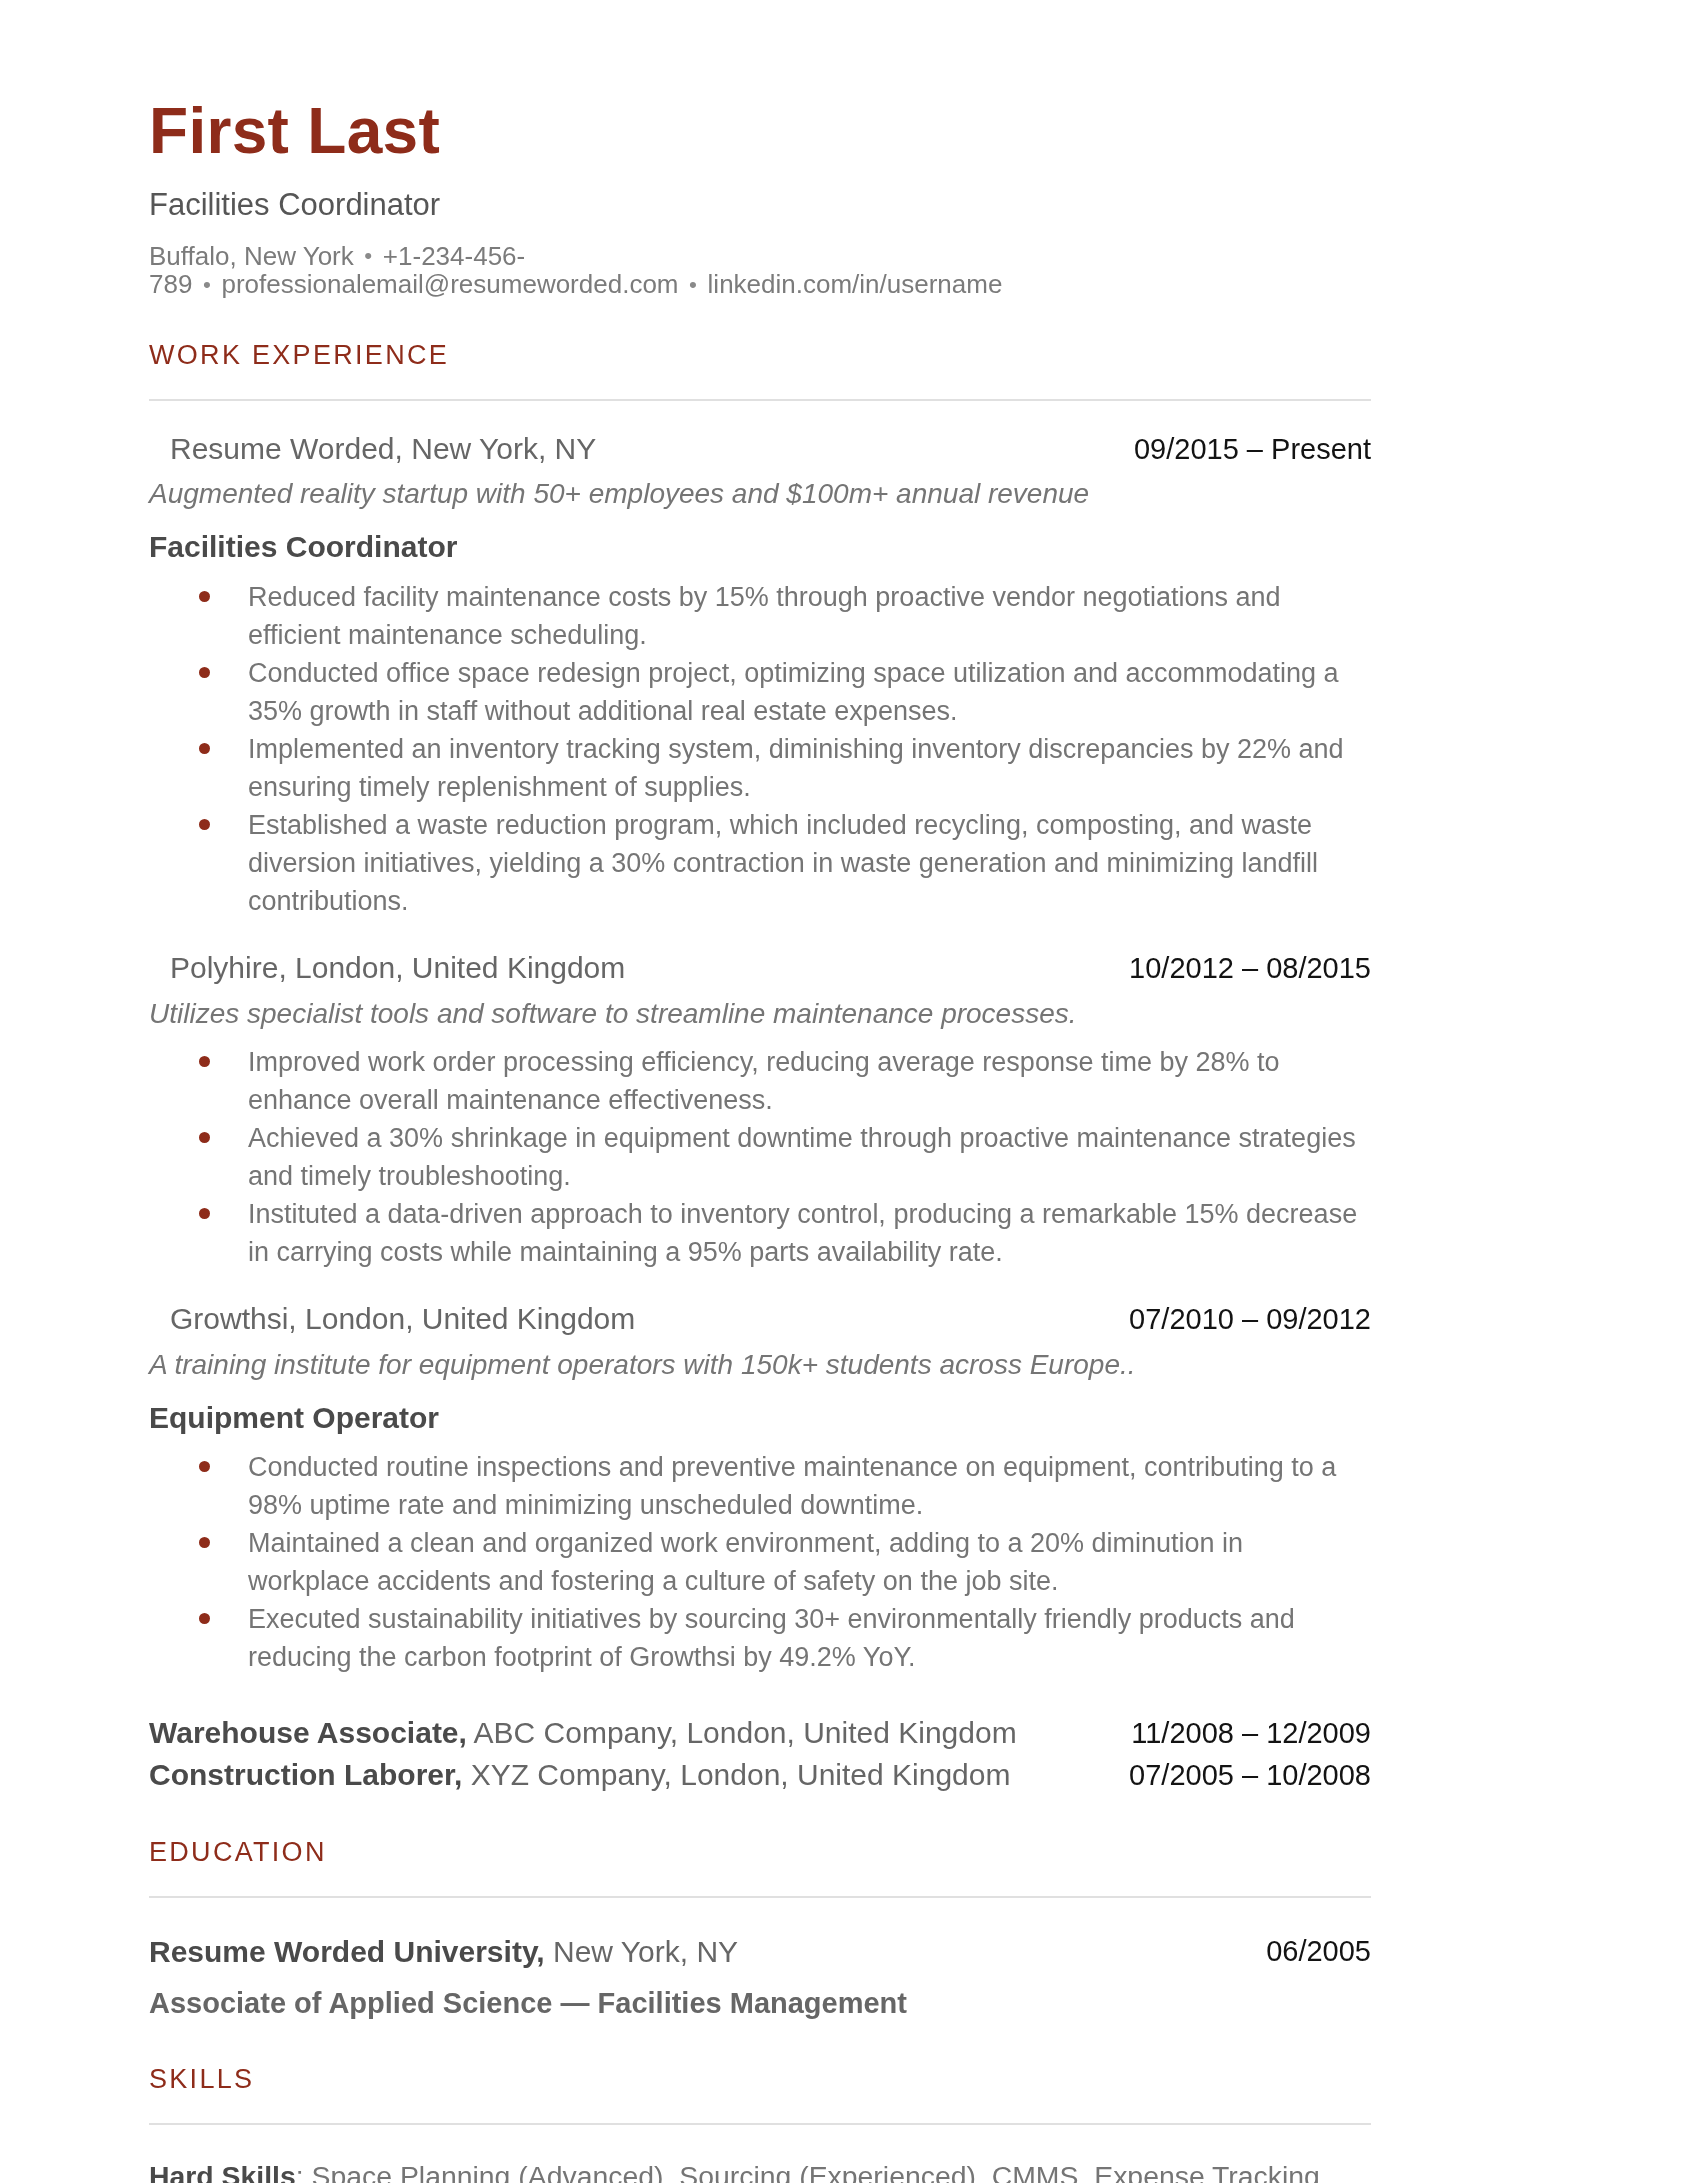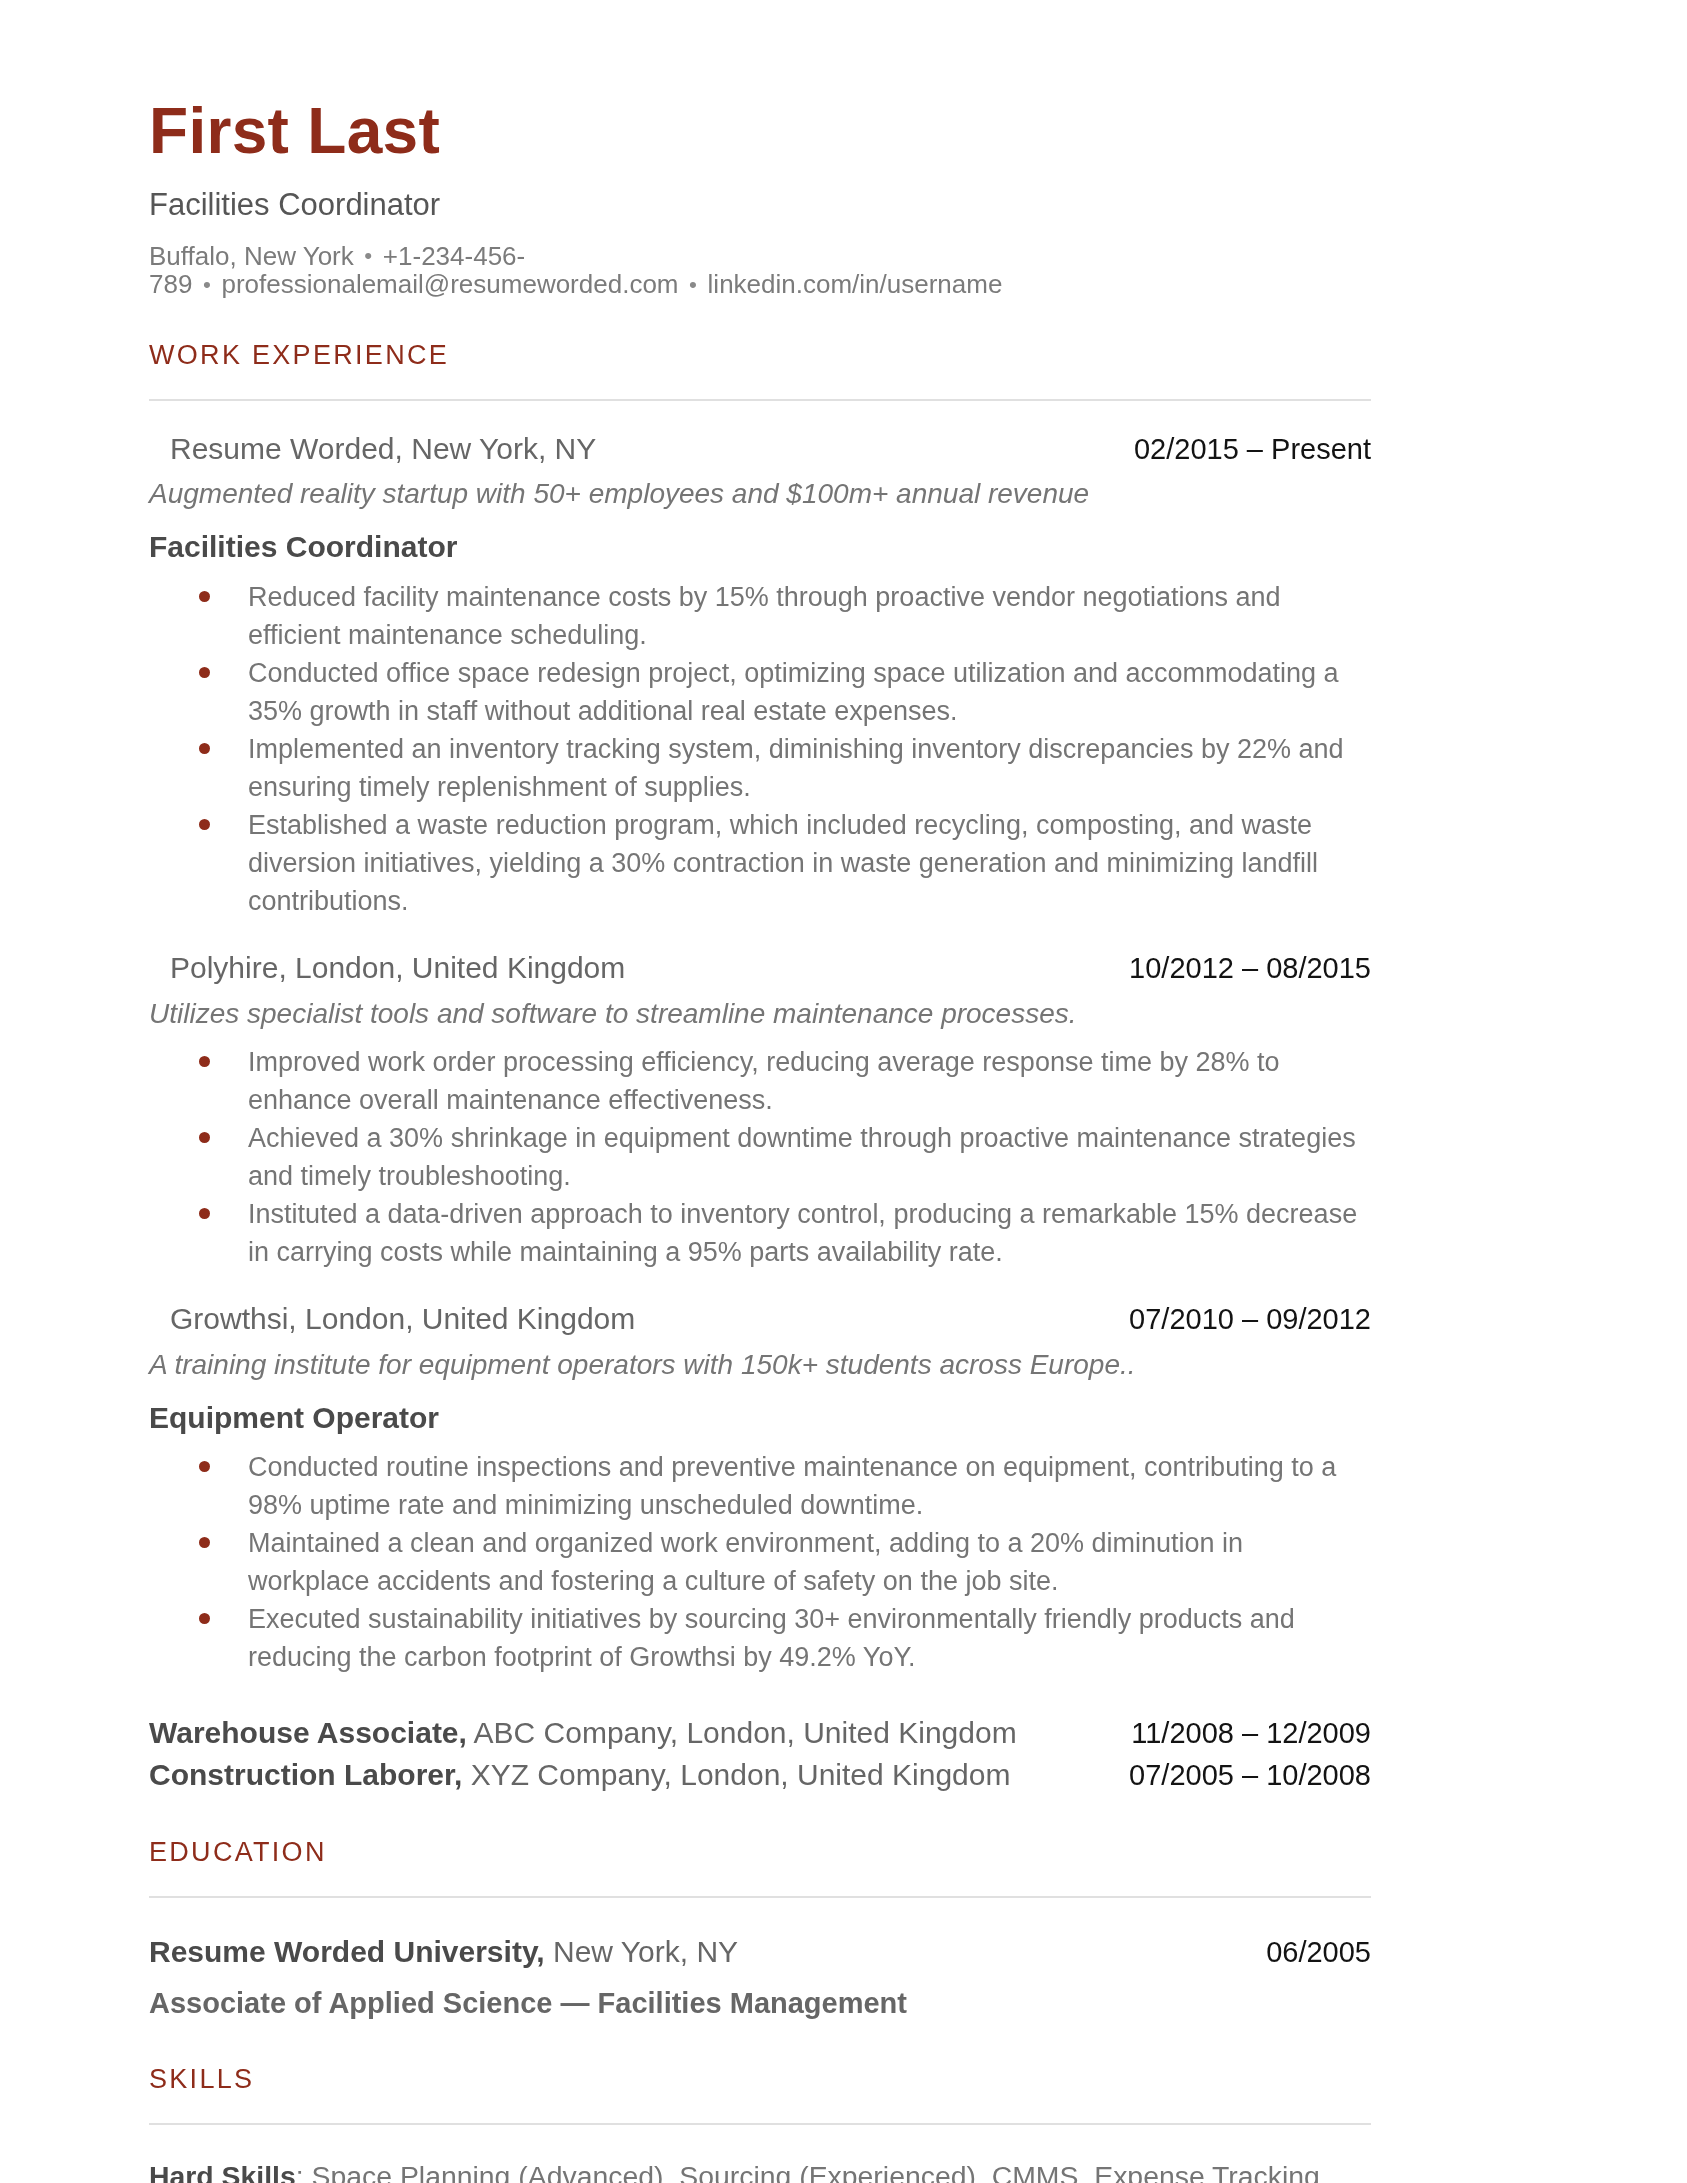--- a/index.html
+++ b/index.html
@@ -47,21 +47,21 @@
     padding-left:99px; position:relative;
   }
   ul.bullets li::before {
     content:""; position:absolute; left:50px; top:13.2px;
     width:11.2px; height:11.2px; border-radius:50%; background:var(--accent);
   }
   .compact-jobs { margin-top:36px; }
   .compact-row { display:flex; justify-content:space-between; align-items:baseline; line-height:42px; }
   .compact-left { font-size:30px; color:var(--gray-mid); }
   .compact-left .bold { font-weight:bold; color:var(--gray-dark); }
-  .edu-row { display:flex; justify-content:space-between; align-items:flex-end; margin-top:34px; line-height:1.3; }
+  .edu-row { display:flex; justify-content:space-between; align-items:center; margin-top:34px; line-height:1.3; }
   .edu-left { font-size:30px; color:var(--gray-mid); }
   .edu-left .bold { font-weight:bold; color:var(--gray-dark); }
   .degree { font-size:29px; color:var(--gray-mid); margin-top:14.6px; line-height:1.3;font-weight:bold; }
   .skills-line { font-size:28.4px; color:var(--gray-body); margin:0; line-height:42px; }
   .skills-line:first-of-type { margin-top:30px; }
   .skills-line .bold { font-weight:bold; color:var(--gray-dark);margin-top:36px; }
 </style>
 </head>
 <body>
 
@@ -73,21 +73,21 @@
     <div class="contact"><span>Buffalo, New York</span><span class="sep">•</span><span>+1-234-456-789</span><span class="sep">•</span><span>professionalemail@resumeworded.com</span><span class="sep">•</span><span>linkedin.com/in/username</span></div>
   </header>
 
   <section class="section">
     <div class="section-label">WORK EXPERIENCE</div>
     <hr class="rule">
     <div>
   <div class="job">
     <div class="job-header">
       <div class="company">Resume Worded, New York, NY</div>
-      <div class="dates">02/2015 – Present</div>
+      <div class="dates">09/2015 – Present</div>
     </div>
     <div class="job-desc">Augmented reality startup with 50+ employees and $100m+ annual revenue</div>
     <div class="job-title">Facilities Coordinator</div>
     <ul class="bullets">
             <li>Reduced facility maintenance costs by 15% through proactive vendor negotiations and efficient maintenance scheduling.</li>
             <li>Conducted office space redesign project, optimizing space utilization and accommodating a 35% growth in staff without additional real estate expenses.</li>
             <li>Implemented an inventory tracking system, diminishing inventory discrepancies by 22% and ensuring timely replenishment of supplies.</li>
             <li>Established a waste reduction program, which included recycling, composting, and waste diversion initiatives, yielding a 30% contraction in waste generation and minimizing landfill contributions.</li>
           </ul>
   </div>

